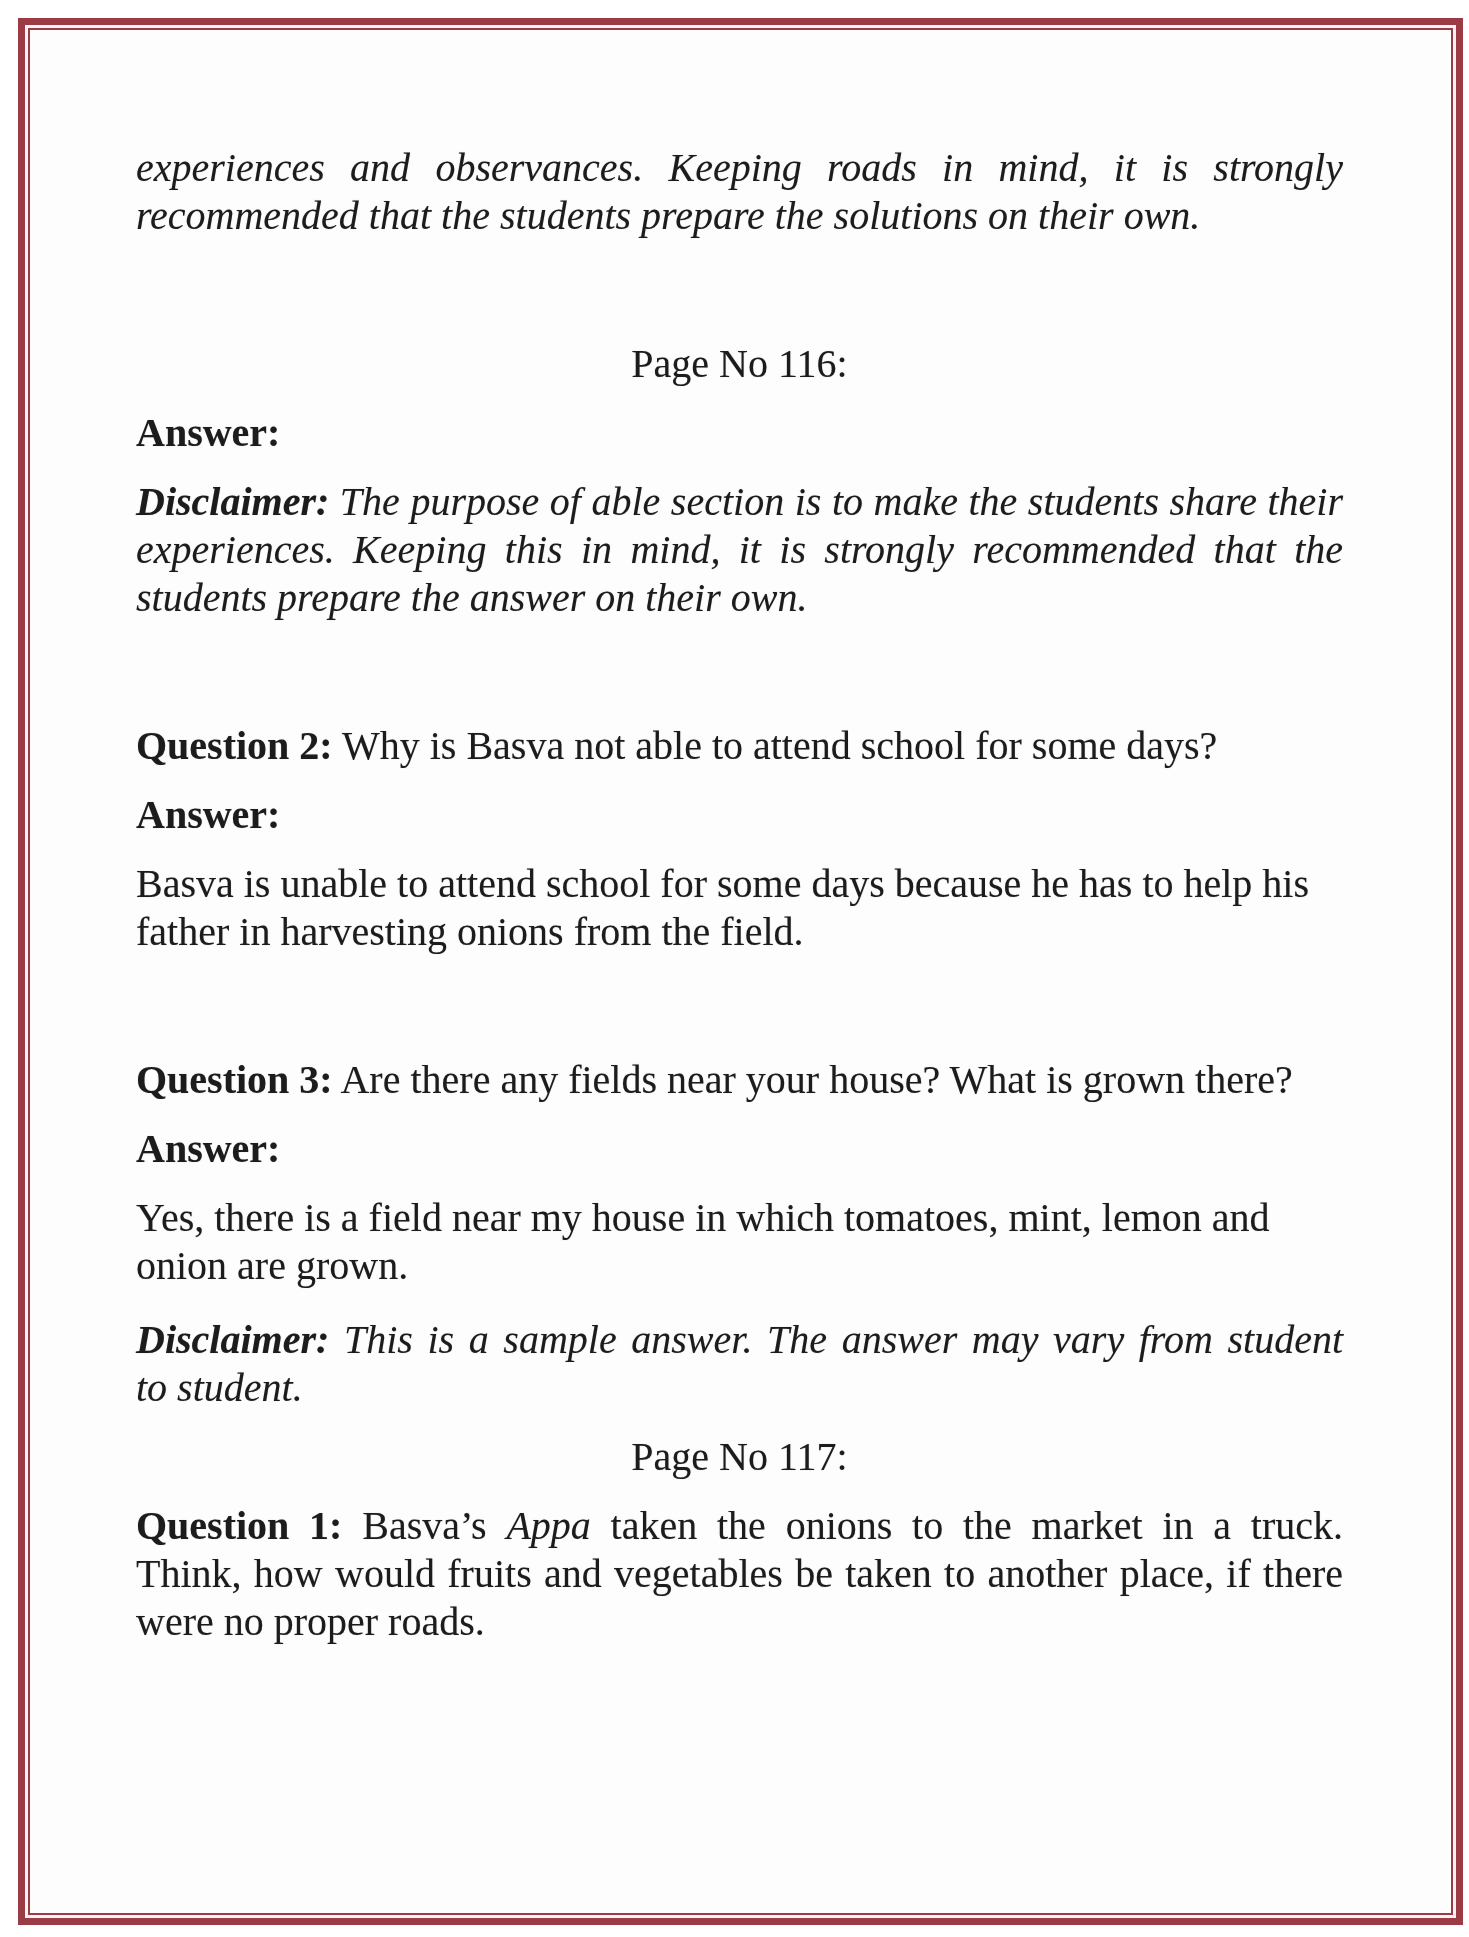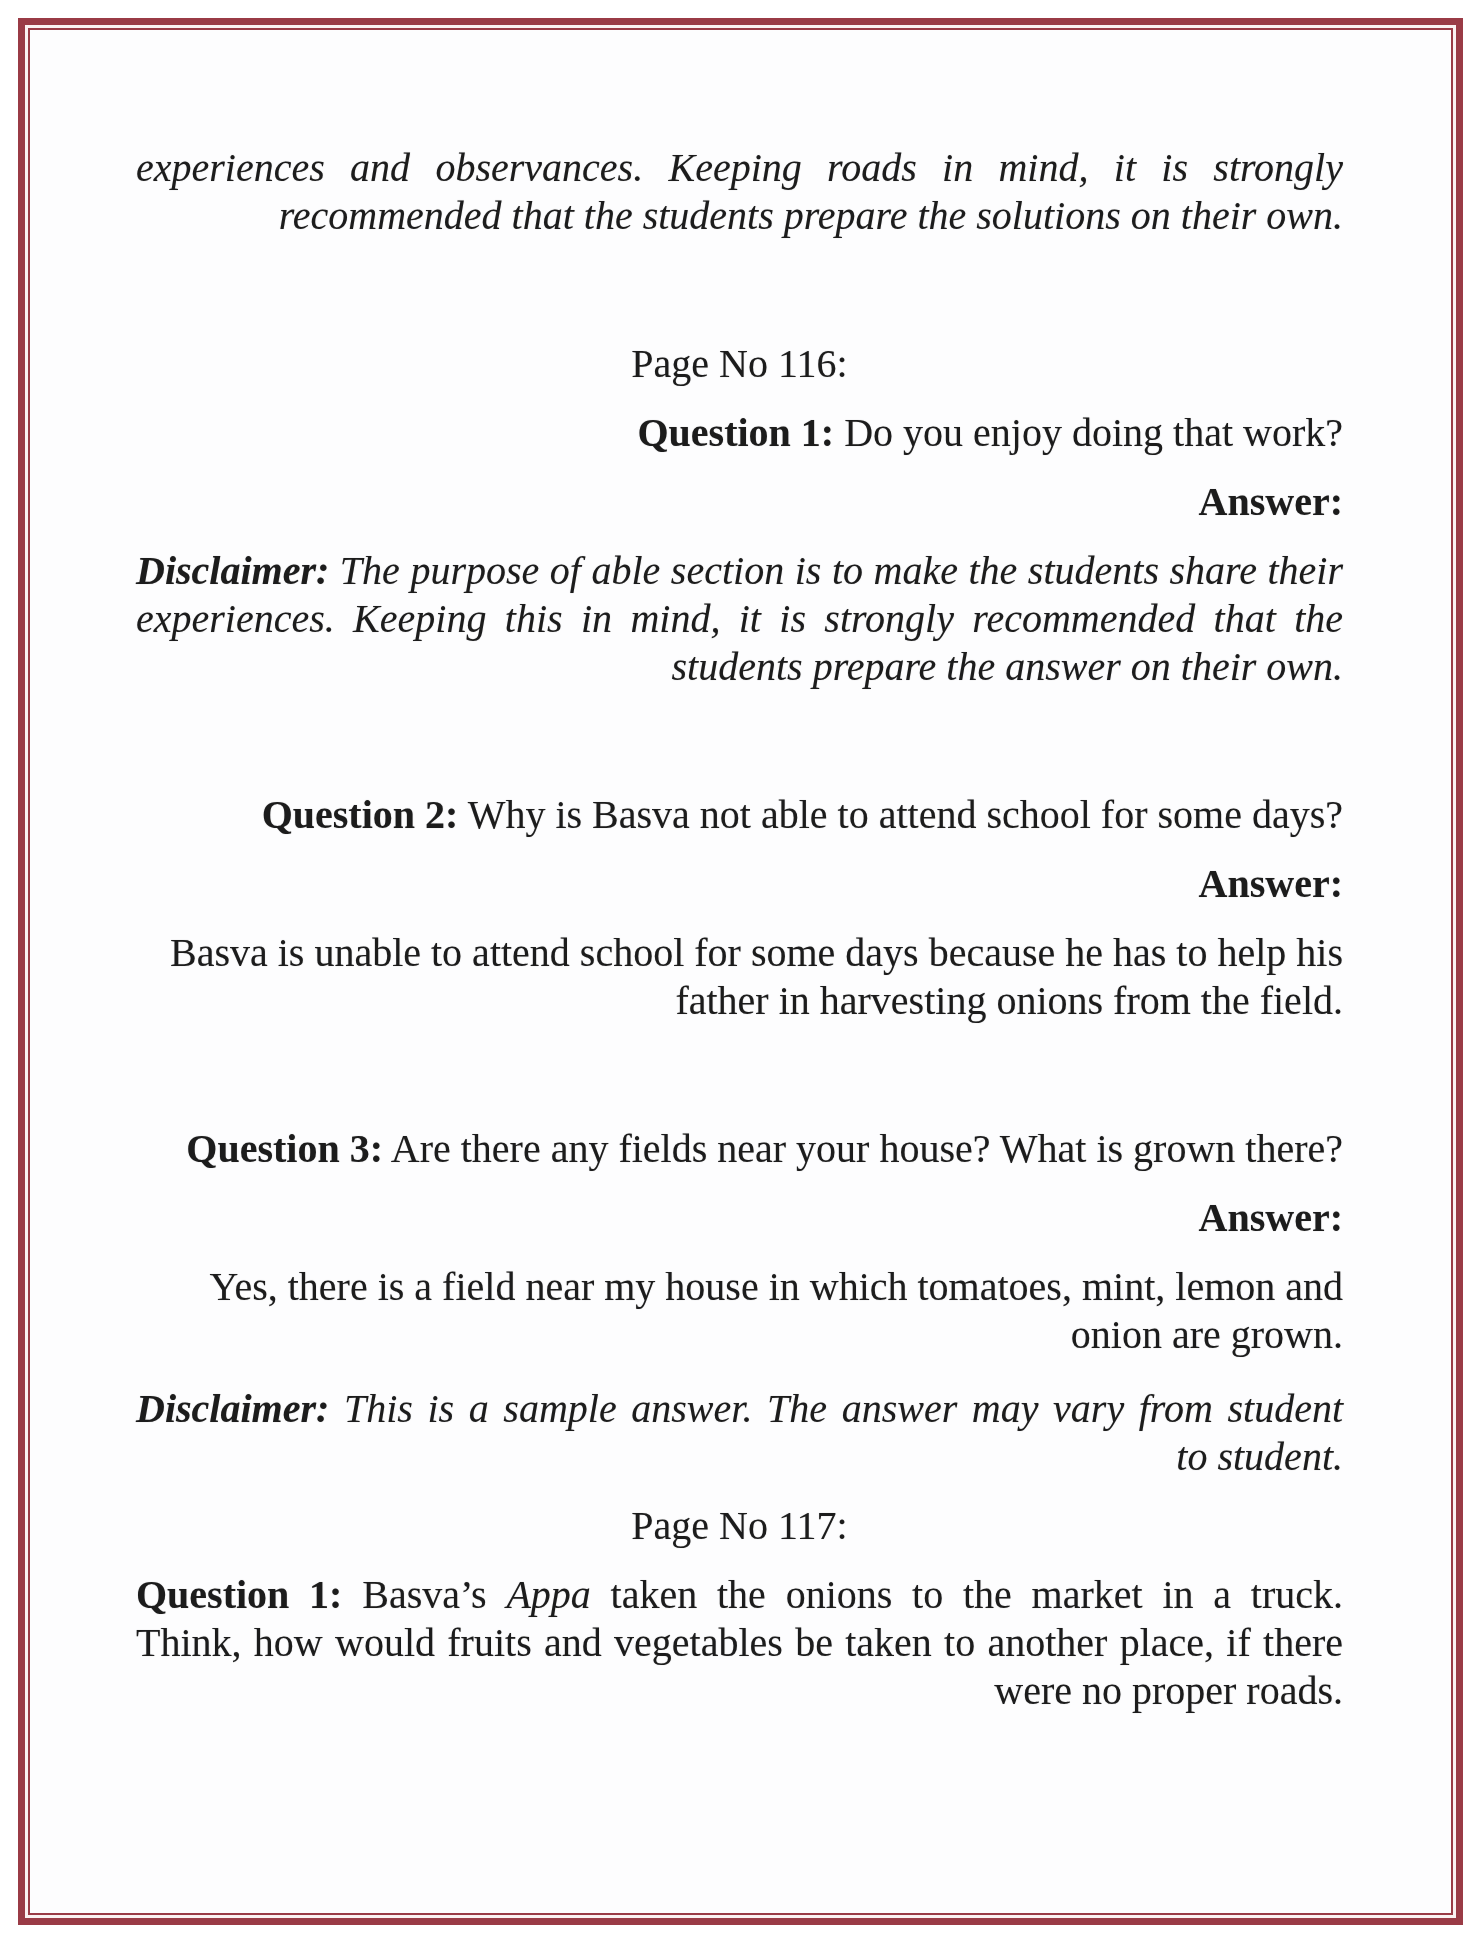--- a/index.html
+++ b/index.html
@@ -38,43 +38,40 @@
     line-height: 48px;
     text-shadow: 0 0 1px rgba(20,20,20,0.30);
   }
   .block { margin: 0 0 21px 0; }
   .block.spacer { height: 58px; margin: 0 0 21px 0; }
   .block.gap-before { margin-top: 26px; }
   .block.heading {
     font-weight: normal;
     text-align: center;
   }
-  .line { text-align: right; }
+  .line { text-align: left; }
   .line.nw { white-space: nowrap; }
   .line.just { text-align: justify; text-align-last: justify; }
   .s-r { font-style: normal; font-weight: normal; }
   .s-b { font-weight: bold; }
   .s-i { font-style: italic; }
   .s-bi { font-style: italic; font-weight: bold; }
 </style>
 </head>
 <body style="background: rgb(255, 255, 255);">
 
 <div class="page-frame">
   <div class="page-frame-inner">
     <main class="doc-content">
         <div class="block para">
           <div class="line just"><span class="s-i">experiences and observances. Keeping roads in mind, it is strongly</span></div>
           <div class="line"><span class="s-i">recommended that the students prepare the solutions on their own.</span></div>
         </div>
         <div class="block spacer"></div>
         <div class="block heading">Page No 116:</div>
-        <div class="block para">
-          <div class="line nw"><span class="s-b">Question 1:</span><span class="s-r"> Do you enjoy doing that work?</span></div>
-        </div>
         <div class="block para">
           <div class="line nw"><span class="s-b">Answer:</span></div>
         </div>
         <div class="block para">
           <div class="line just"><span class="s-bi">Disclaimer:</span><span class="s-i"> The purpose of able section is to make the students share their</span></div>
           <div class="line just"><span class="s-i">experiences. Keeping this in mind, it is strongly recommended that the</span></div>
           <div class="line"><span class="s-i">students prepare the answer on their own.</span></div>
         </div>
         <div class="block spacer"></div>
         <div class="block para">

